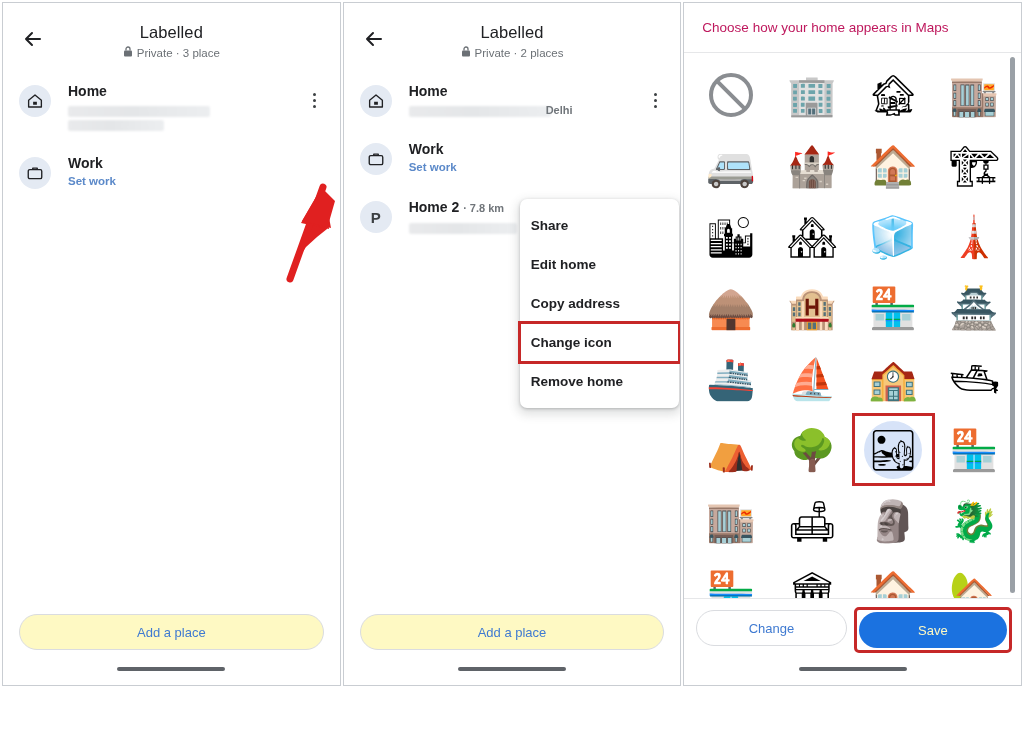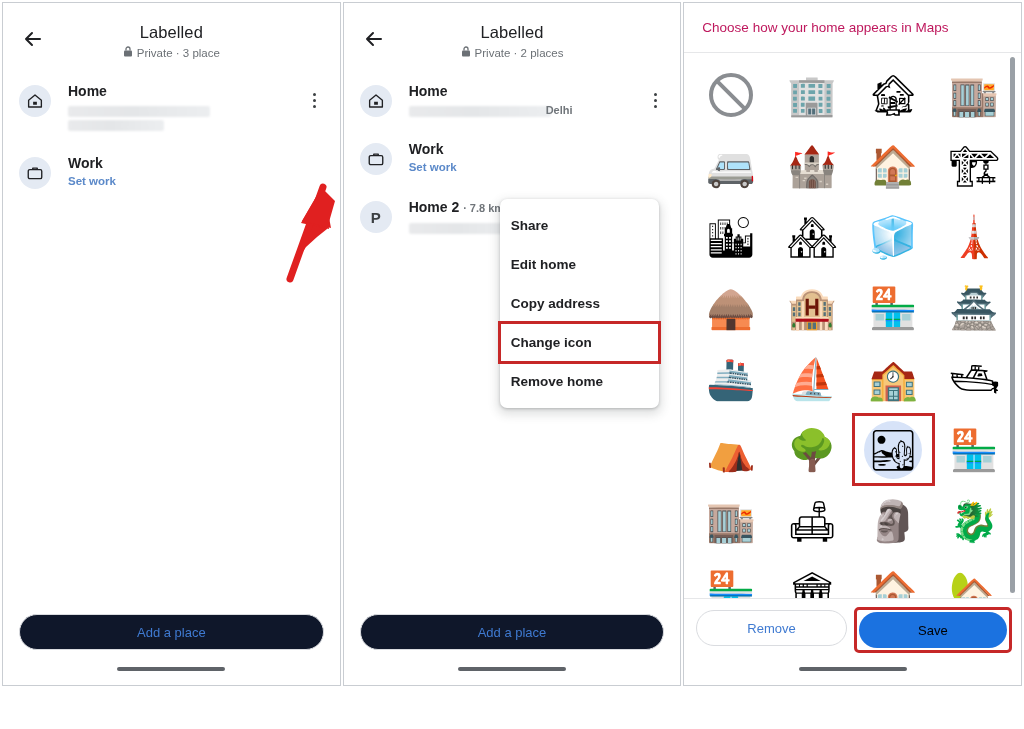--- a/index.html
+++ b/index.html
@@ -137,42 +137,42 @@
   }
   .pill-btn {
     height: 36px;
     border: 1px solid #dadce0;
     border-radius: 20px;
     display: flex;
     align-items: center;
     justify-content: center;
     font-size: 13px;
     color: #3f7ad1;
-    background: #0f172a;
+    background: #fef9c3;
     cursor: pointer;
   }
   .gesture-bar {
     width: 108px; height: 4px;
     border-radius: 3px;
     background: #5f6368;
     margin: 17px auto 14px auto;
   }
 
   
   .arrow-anno {
     position: absolute;
     left: 268px; top: 110px;
     width: 70px; height: 110px;
     pointer-events: none;
   }
 
   
   .menu {
     position: absolute;
-    left: 156px;
+    left: 176px;
     top: 128px;
     width: 159px;
     background: #ffffff;
     border-radius: 7px;
     box-shadow: 0 1px 3px rgba(60,64,67,.30), 0 4px 10px 3px rgba(60,64,67,.15);
     padding: 7px 0;
     z-index: 7;
   }
   .menu-item {
     height: 39px;
@@ -291,21 +291,21 @@
     padding: 2px;
     outline: 3px solid #c62828;
     border-radius: 2px;
   }
   .btn-save {
     width: 100%;
     height: 36px;
     border-radius: 20px;
     background: #1b72e0;
     display: flex; align-items: center; justify-content: center;
-    font-size: 13px; color: #000000;
+    font-size: 13px; color: #fef9c3;
     cursor: pointer;
   }
 </style>
 </head>
 <body>
 
 <div class="stage">
 
   <div class="panel">
     <div class="topbar">
@@ -556,21 +556,21 @@
           <div class="icon-cell">
             <div class="icon-glyph">🏡</div>
           </div>
         </div>
       <div class="scrollbar-track">
         <div class="scrollbar-thumb"></div>
       </div>
     </div>
 
     <div class="chooser-footer">
-      <div class="btn-cancel">Remove</div>
+      <div class="btn-cancel">Change</div>
       <div class="save-wrap">
         <div class="btn-save">Save</div>
       </div>
     </div>
     <div class="gesture-bar"></div>
   </div>
 
 </div>
 
 </body></html>

